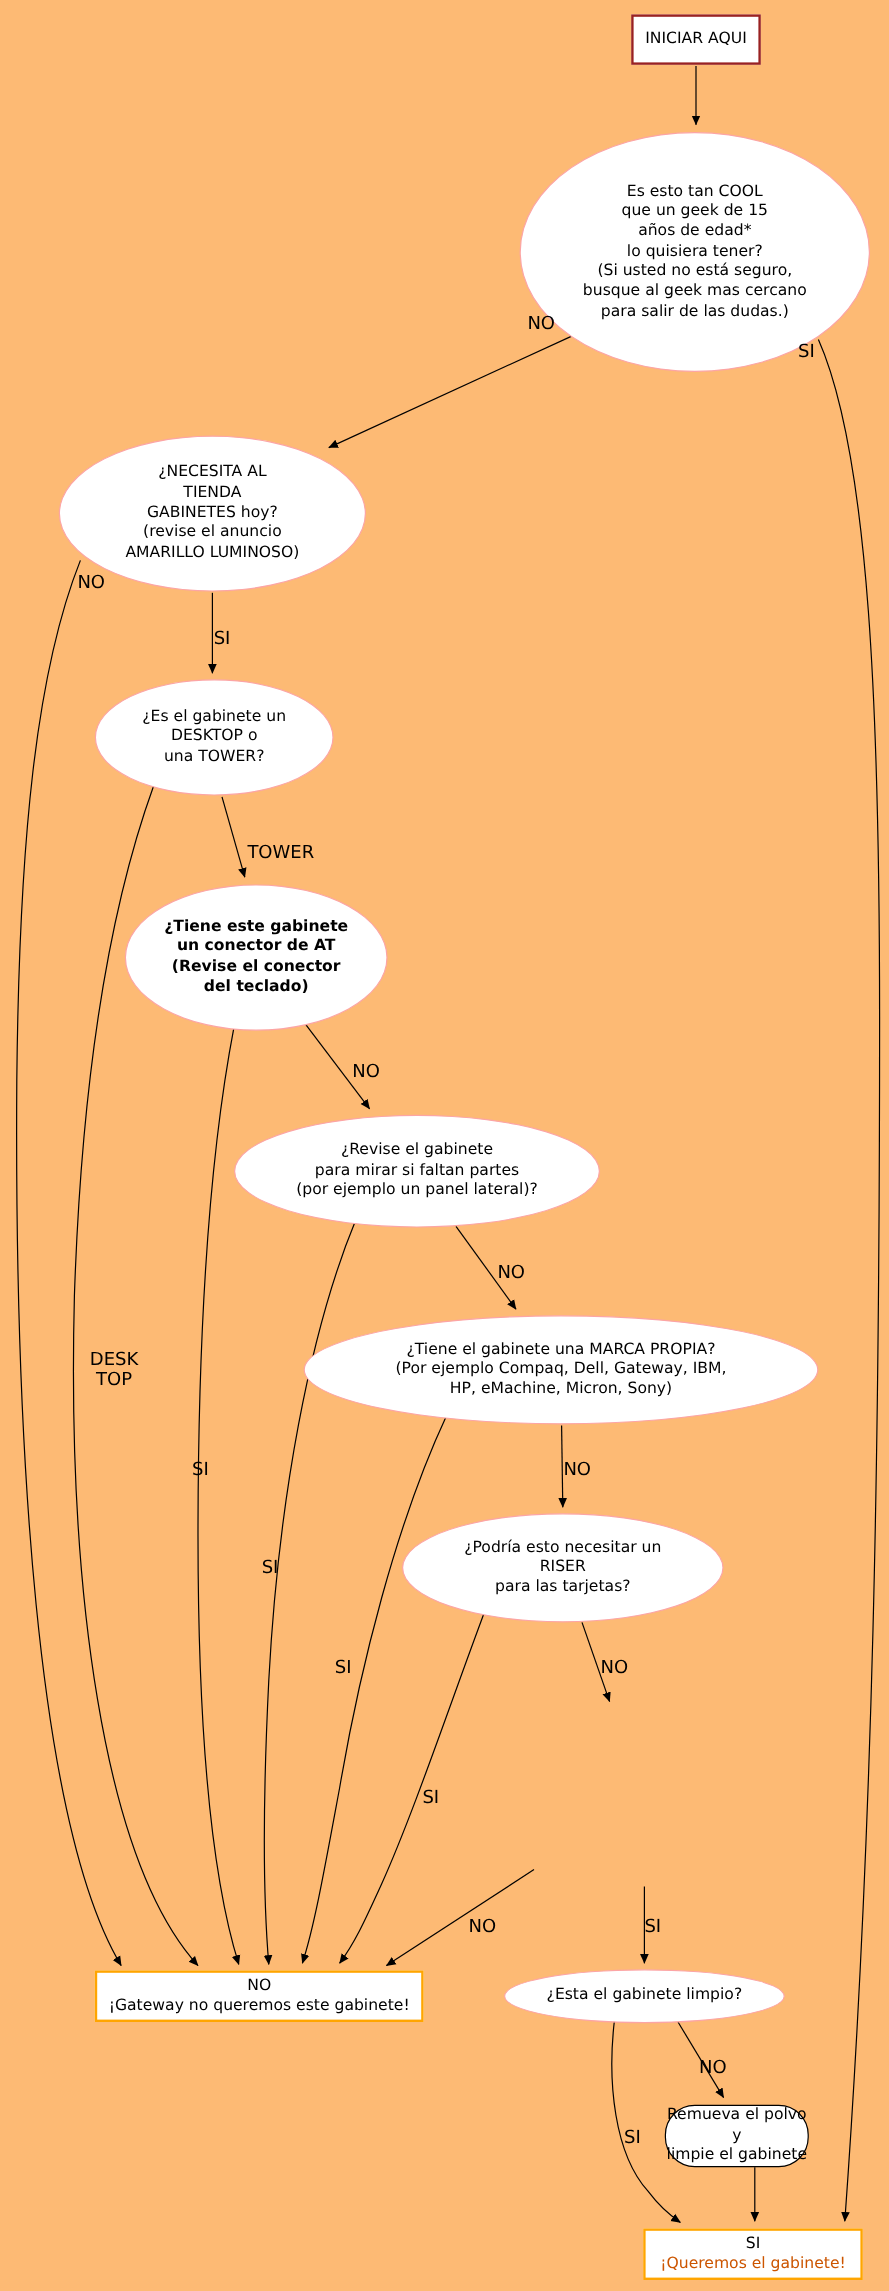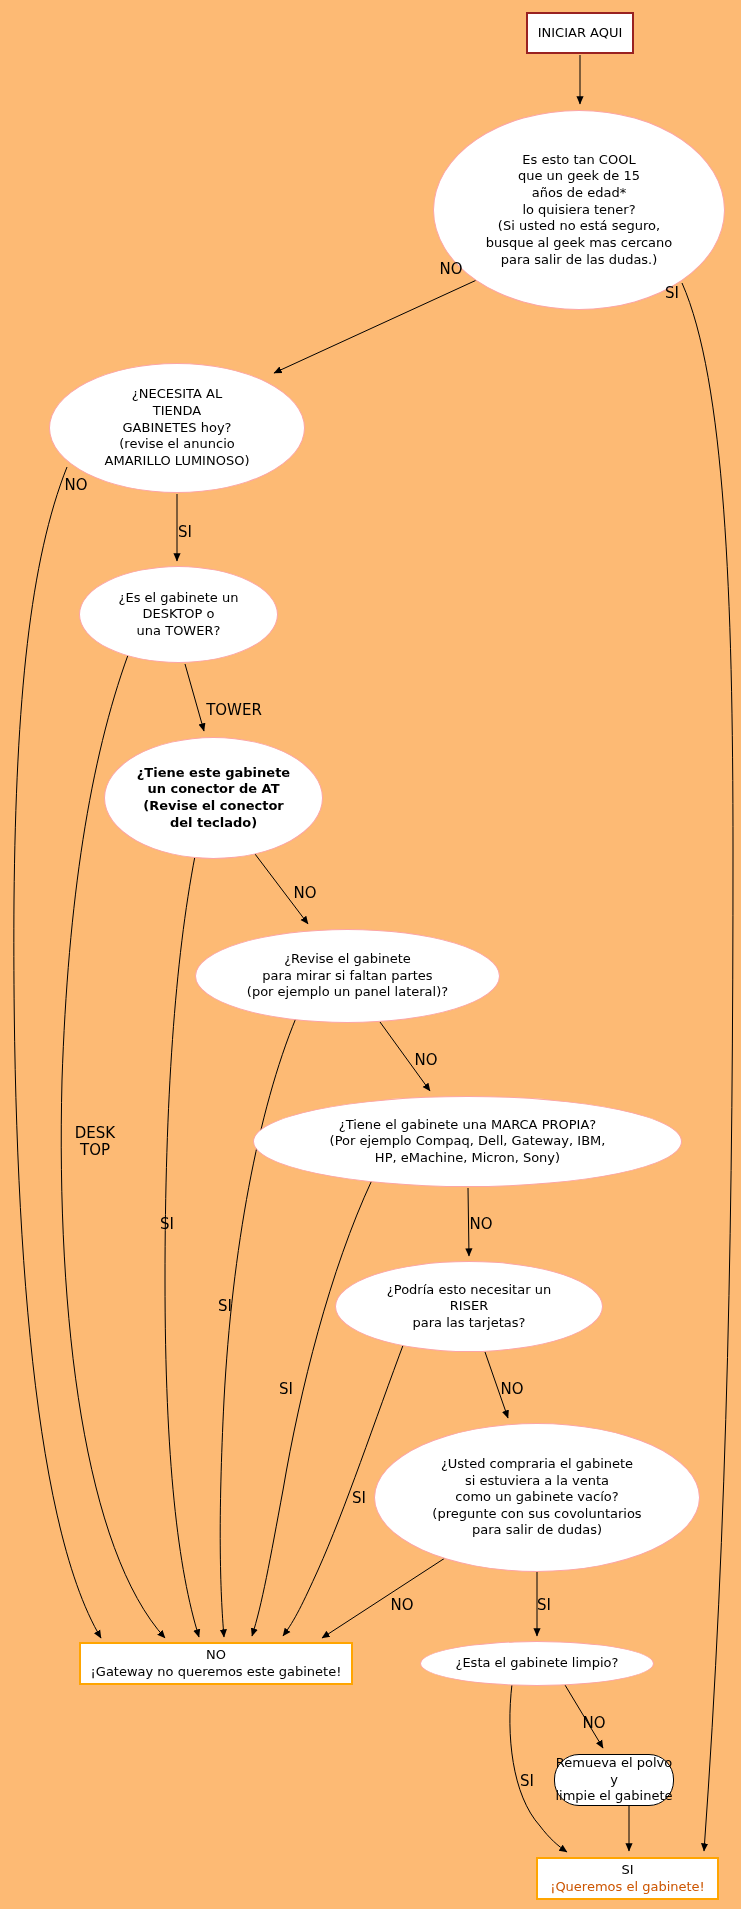--- a/index.html
+++ b/index.html
@@ -126,25 +126,20 @@
 (por ejemplo un panel lateral)?</div>
 
   <div class="node ellipse" style="left:253px; top:1096px; width:429px; height:91px;">¿Tiene el gabinete una MARCA PROPIA?
 (Por ejemplo Compaq, Dell, Gateway, IBM,
 HP, eMachine, Micron, Sony)</div>
 
   <div class="node ellipse" style="left:335px; top:1261px; width:268px; height:91px;">¿Podría esto necesitar un
 RISER
 para las tarjetas?</div>
 
-  <div class="node ellipse" style="left:374px; top:1423px; width:326px; height:149px;">¿Usted compraria el gabinete
-si estuviera a la venta
-como un gabinete vacío?
-(pregunte con sus covoluntarios
-para salir de dudas)</div>
 
   <div class="node rect result-node" style="left:79px; top:1642px; width:274px; height:43px;">
     <div>NO</div>
     <div>¡Gateway no queremos este gabinete!</div>
   </div>
 
   <div class="node ellipse" style="left:420px; top:1641px; width:234px; height:45px;">¿Esta el gabinete limpio?</div>
 
   <div class="node rect" style="left:554px; top:1754px; width:120px; height:52px;border-radius:25px;">Remueva el polvo y
 limpie el gabinete</div>

